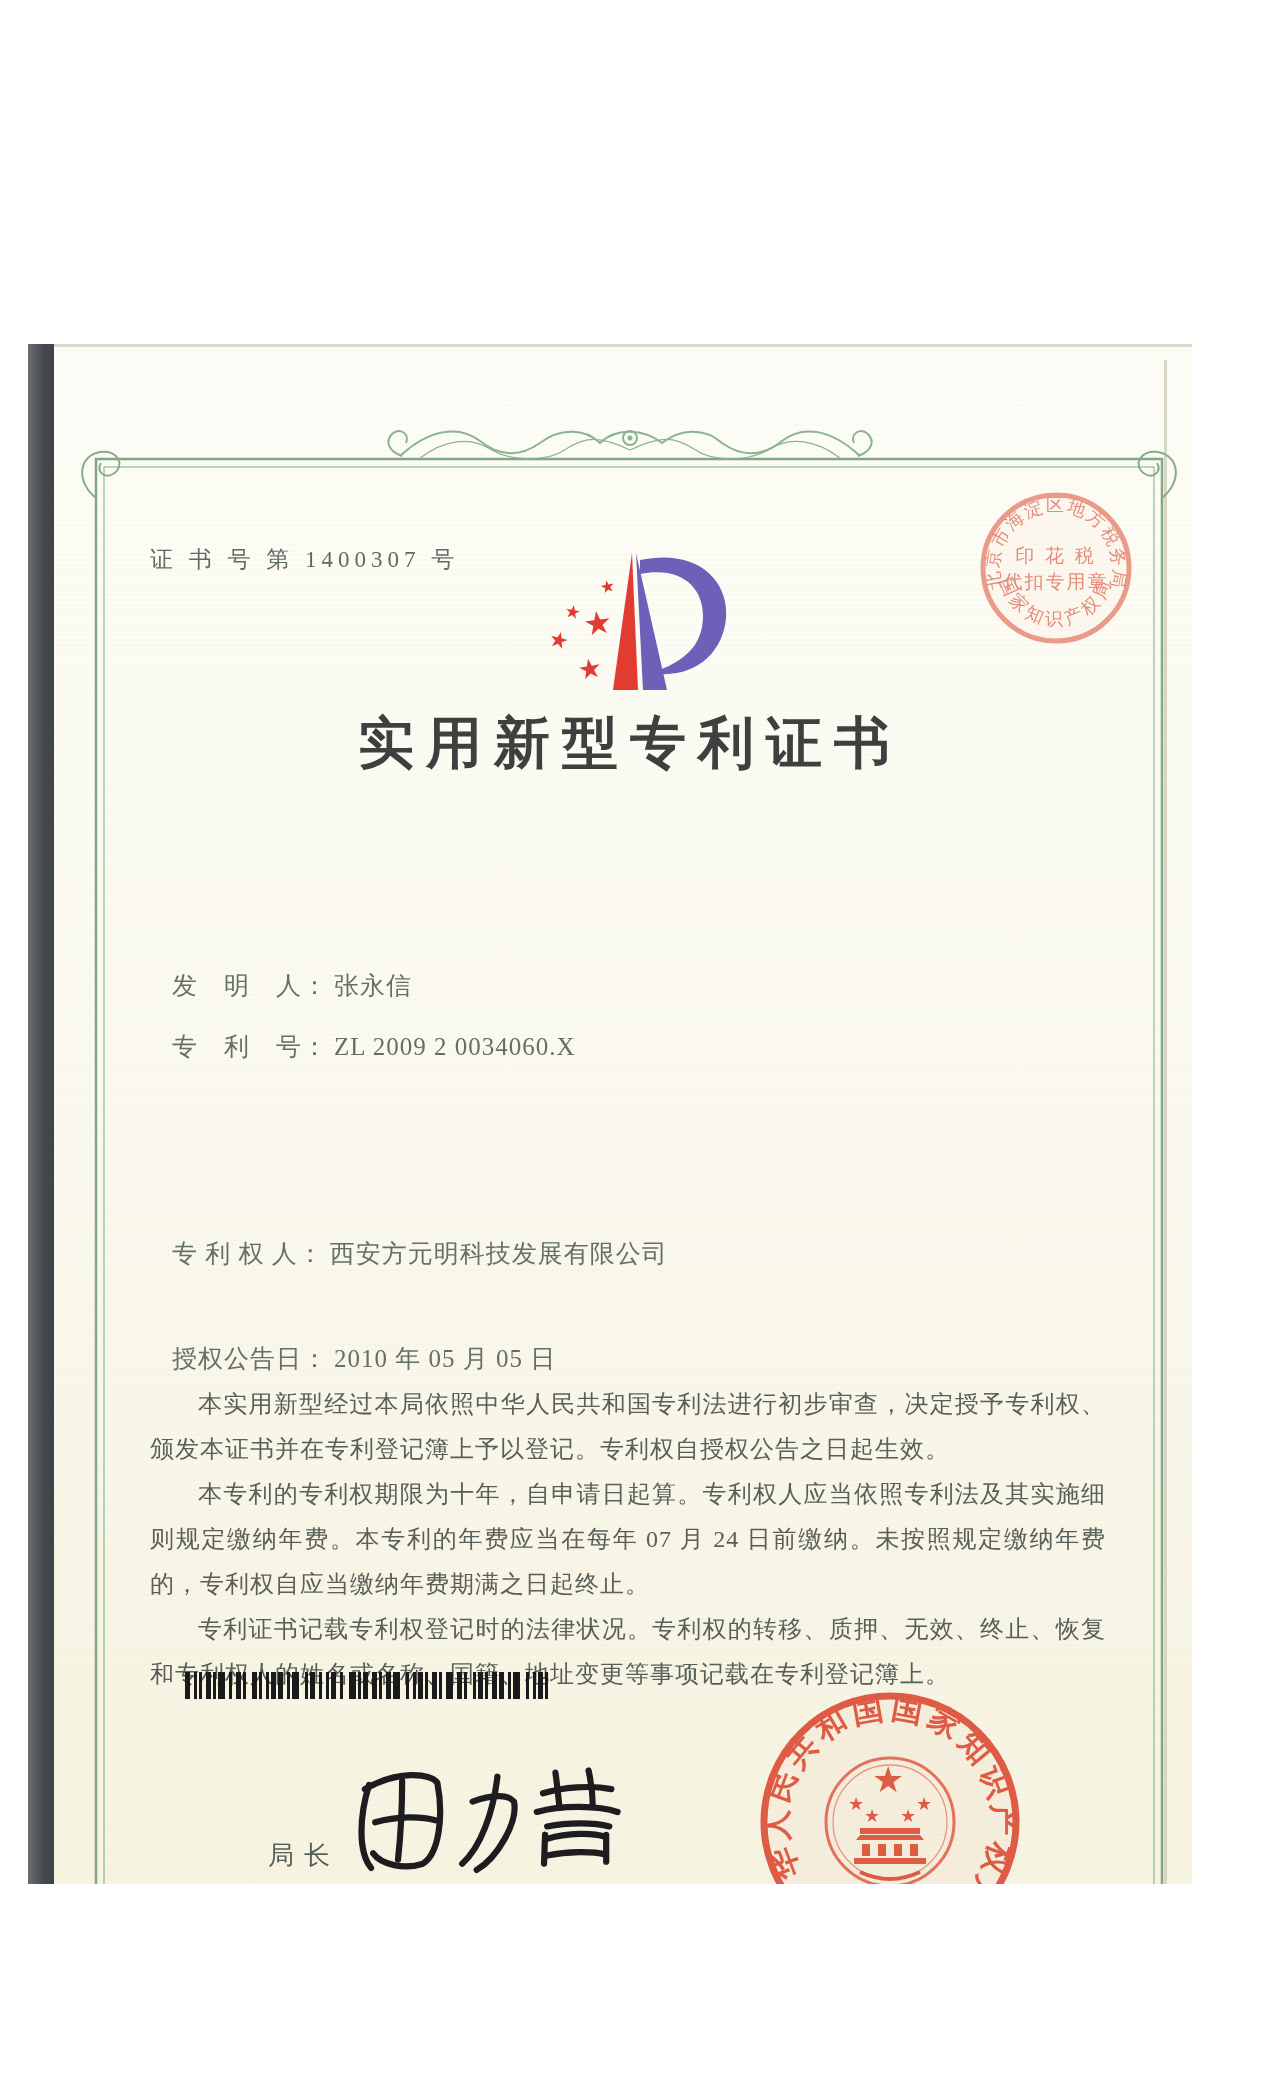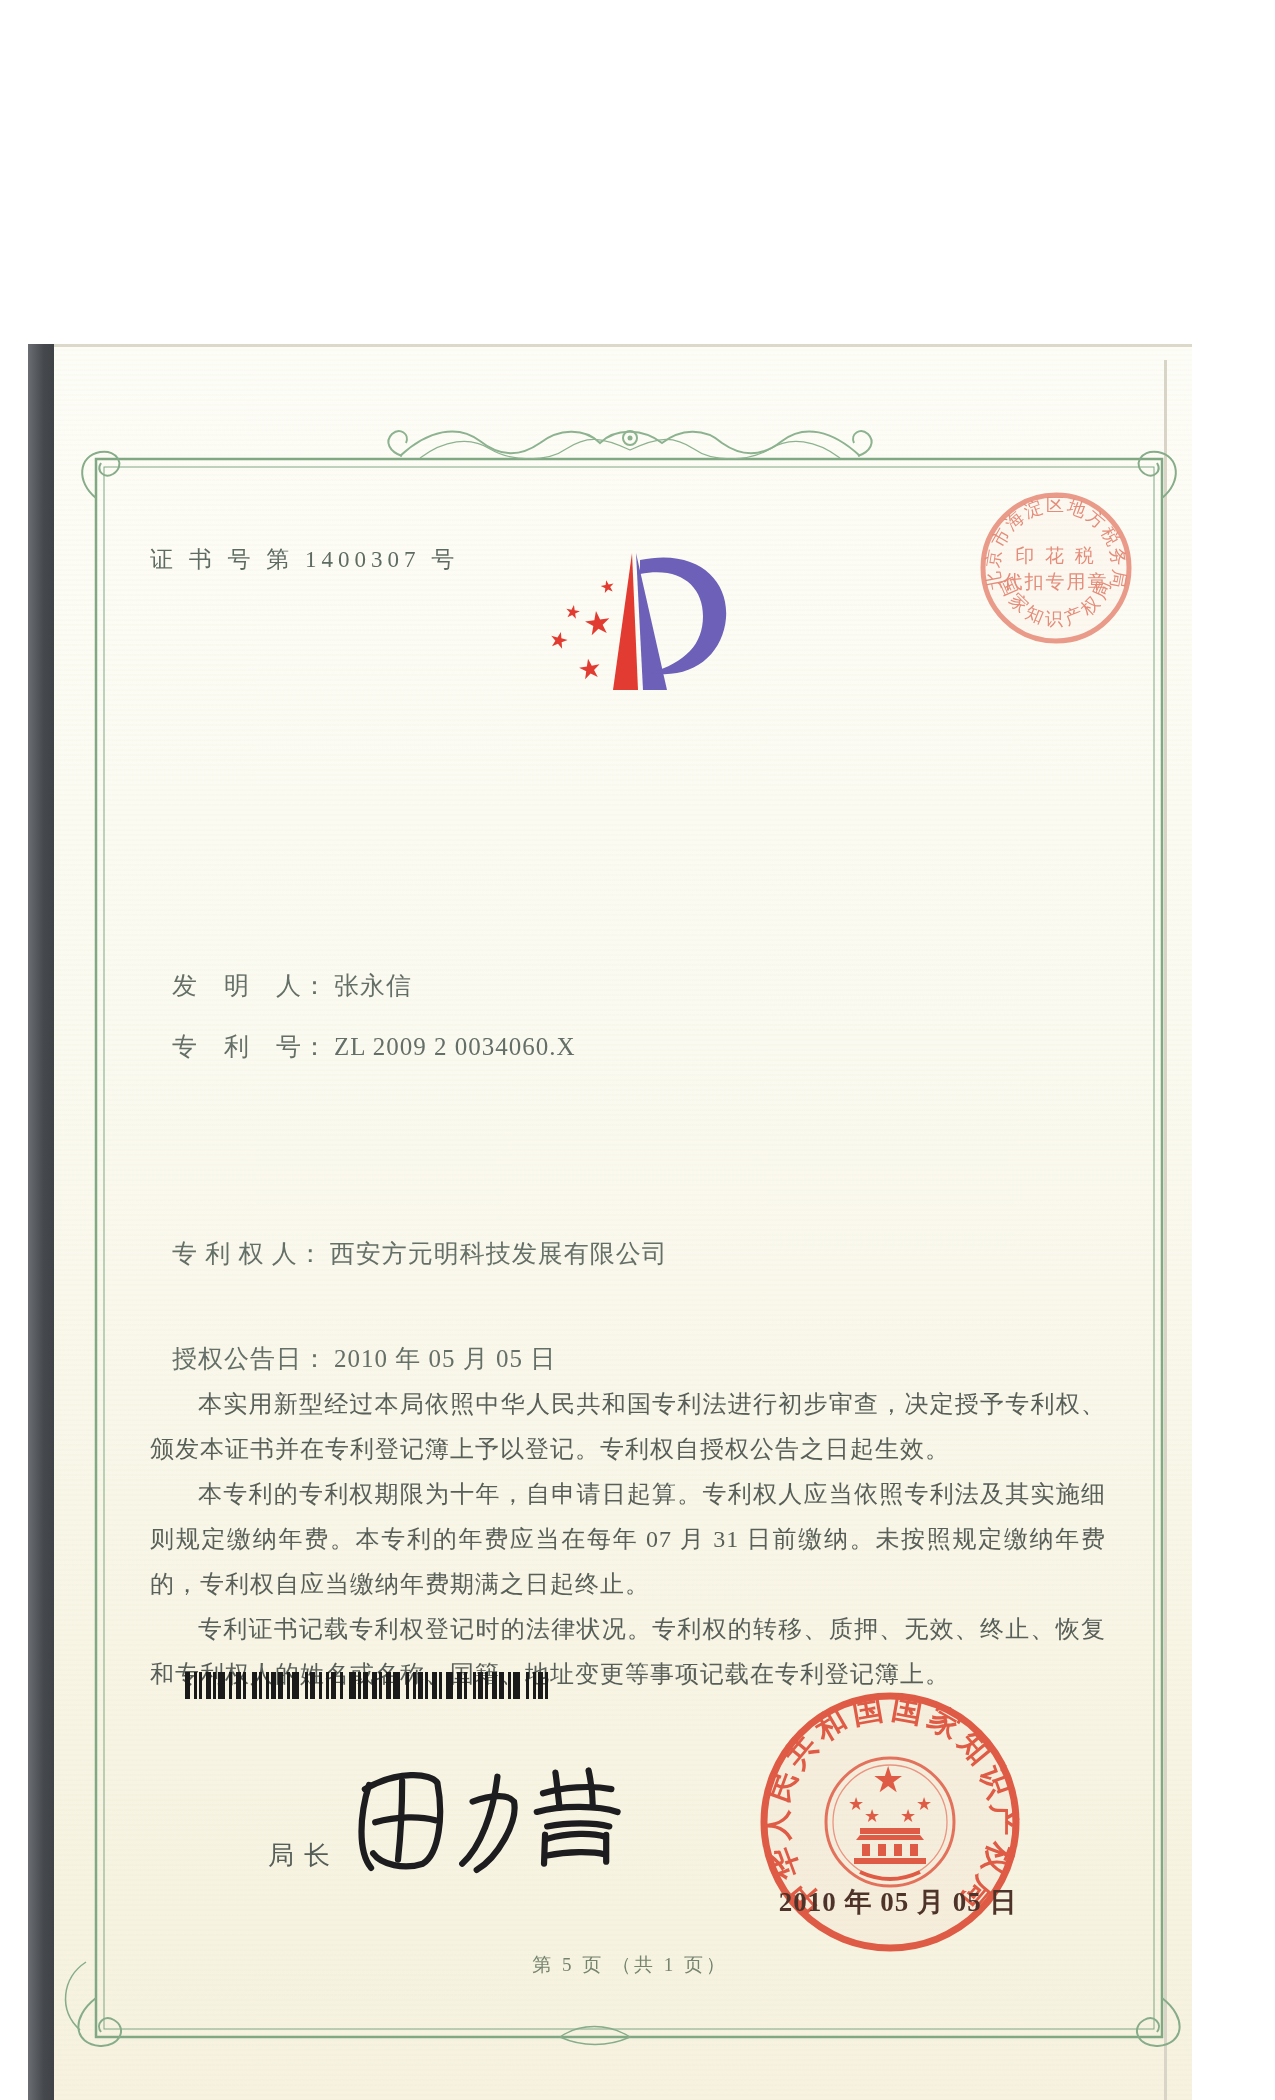--- a/index.html
+++ b/index.html
@@ -1,16 +1,16 @@
 <!DOCTYPE html>
 <html><head>
 <meta charset="utf-8">
 <style>
   html,body{margin:0;padding:0;background:#fff;}
-  #canvas{position:relative;width:1275px;height:2100px;background:#ffffff;overflow:hidden;
+  #canvas{position:relative;width:1275px;height:1884px;background:#ffffff;overflow:hidden;
           font-family:"Liberation Serif", serif;}
   .abs{position:absolute;}
 
   
   #left-strip{left:28px;top:344px;width:26px;height:1756px;
       background:linear-gradient(90deg,#6a6d71,#45484c 60%,#3f4246);}
   #paper{left:54px;top:344px;width:1138px;height:1756px;
       background:linear-gradient(180deg,#fdfdf7 0%,#fbfaf0 40%,#f7f4e3 80%,#f6f2df 100%);}
   #paper:after{content:"";position:absolute;inset:0;
       background:repeating-linear-gradient(180deg,rgba(210,205,180,.05) 0 2px,rgba(255,255,255,0) 2px 5px);}
@@ -84,37 +84,38 @@
         <text x="42" y="128" font-size="27" transform="rotate(-10 55 115)">★</text>
         <polygon points="97,3 78,140 103,140"></polygon>
       </g>
       <g fill="#6c60b8">
         <polygon points="101,3 108,140 132,140"></polygon>
         <path d="M105,10 C162,-2 194,30 191,68 C188,104 158,130 116,123 C150,112 168,95 168,66 C168,36 145,16 105,24 Z"></path>
       </g>
     </svg>
   </div>
 
+  <div class="abs" id="title" style="z-index:3">实用新型专利证书</div>
 
   <div class="abs field" style="top:969px;z-index:3">
     <span class="lbl">发　明　人：</span><span>张永信</span>
   </div>
   <div class="abs field" style="top:1030px;z-index:3">
     <span class="lbl">专　利　号：</span><span>ZL 2009 2 0034060.X</span>
   </div>
   <div class="abs field" style="top:1237px;z-index:3">
     <span class="lbl">专 利 权 人：</span><span>西安方元明科技发展有限公司</span>
   </div>
   <div class="abs field" style="top:1342px;z-index:3">
     <span class="lbl">授权公告日：</span><span>2010 年 05 月 05 日</span>
   </div>
 
   <div class="abs" id="paragraphs" style="z-index:3">
     <p>本实用新型经过本局依照中华人民共和国专利法进行初步审查，决定授予专利权、颁发本证书并在专利登记簿上予以登记。专利权自授权公告之日起生效。</p>
-    <p>本专利的专利权期限为十年，自申请日起算。专利权人应当依照专利法及其实施细则规定缴纳年费。本专利的年费应当在每年 07 月 31 日前缴纳。未按照规定缴纳年费的，专利权自应当缴纳年费期满之日起终止。</p>
+    <p>本专利的专利权期限为十年，自申请日起算。专利权人应当依照专利法及其实施细则规定缴纳年费。本专利的年费应当在每年 07 月 24 日前缴纳。未按照规定缴纳年费的，专利权自应当缴纳年费期满之日起终止。</p>
     <p>专利证书记载专利权登记时的法律状况。专利权的转移、质押、无效、终止、恢复和专利权人的姓名或名称、国籍、地址变更等事项记载在专利登记簿上。</p>
   </div>
 
   <div class="abs" id="barcode" style="z-index:3"><i style="width:5px;margin-right:4px"></i><i style="width:3px;margin-right:2px"></i><i style="width:3px;margin-right:4px"></i><i style="width:5px;margin-right:2px"></i><i style="width:3px;margin-right:2px"></i><i style="width:7px;margin-right:4px"></i><i style="width:3px;margin-right:4px"></i><i style="width:5px;margin-right:2px"></i><i style="width:3px;margin-right:6px"></i><i style="width:5px;margin-right:2px"></i><i style="width:3px;margin-right:4px"></i><i style="width:3px;margin-right:2px"></i><i style="width:5px;margin-right:2px"></i><i style="width:5px;margin-right:4px"></i><i style="width:3px;margin-right:2px"></i><i style="width:7px;margin-right:6px"></i><i style="width:3px;margin-right:2px"></i><i style="width:5px;margin-right:4px"></i><i style="width:3px;margin-right:4px"></i><i style="width:3px;margin-right:2px"></i><i style="width:5px;margin-right:4px"></i><i style="width:3px;margin-right:6px"></i><i style="width:7px;margin-right:2px"></i><i style="width:3px;margin-right:2px"></i><i style="width:5px;margin-right:4px"></i><i style="width:5px;margin-right:2px"></i><i style="width:3px;margin-right:4px"></i><i style="width:5px;margin-right:2px"></i><i style="width:7px;margin-right:6px"></i><i style="width:3px;margin-right:4px"></i><i style="width:3px;margin-right:2px"></i><i style="width:5px;margin-right:2px"></i><i style="width:3px;margin-right:4px"></i><i style="width:5px;margin-right:2px"></i><i style="width:3px;margin-right:4px"></i><i style="width:7px;margin-right:4px"></i><i style="width:5px;margin-right:2px"></i><i style="width:3px;margin-right:6px"></i><i style="width:3px;margin-right:2px"></i><i style="width:5px;margin-right:2px"></i><i style="width:3px;margin-right:4px"></i><i style="width:5px;margin-right:2px"></i><i style="width:5px;margin-right:4px"></i><i style="width:3px;margin-right:2px"></i><i style="width:7px;margin-right:6px"></i><i style="width:3px;margin-right:4px"></i><i style="width:3px;margin-right:2px"></i><i style="width:5px;margin-right:2px"></i><i style="width:3px;margin-right:4px"></i></div>
 
   <div class="abs" id="director-label" style="z-index:3">局长</div>
   <div class="abs" id="signature" style="z-index:4" aria-label="田力普">
     <svg width="290" height="140" viewBox="0 0 280 135" fill="none" stroke="#1d1d20" stroke-width="6" stroke-linecap="round">
       <path d="M28,26 C19,55 17,90 30,106"></path>
       <path d="M24,30 C55,12 88,14 94,24 C100,55 96,92 80,102 C62,108 40,103 32,92"></path>

